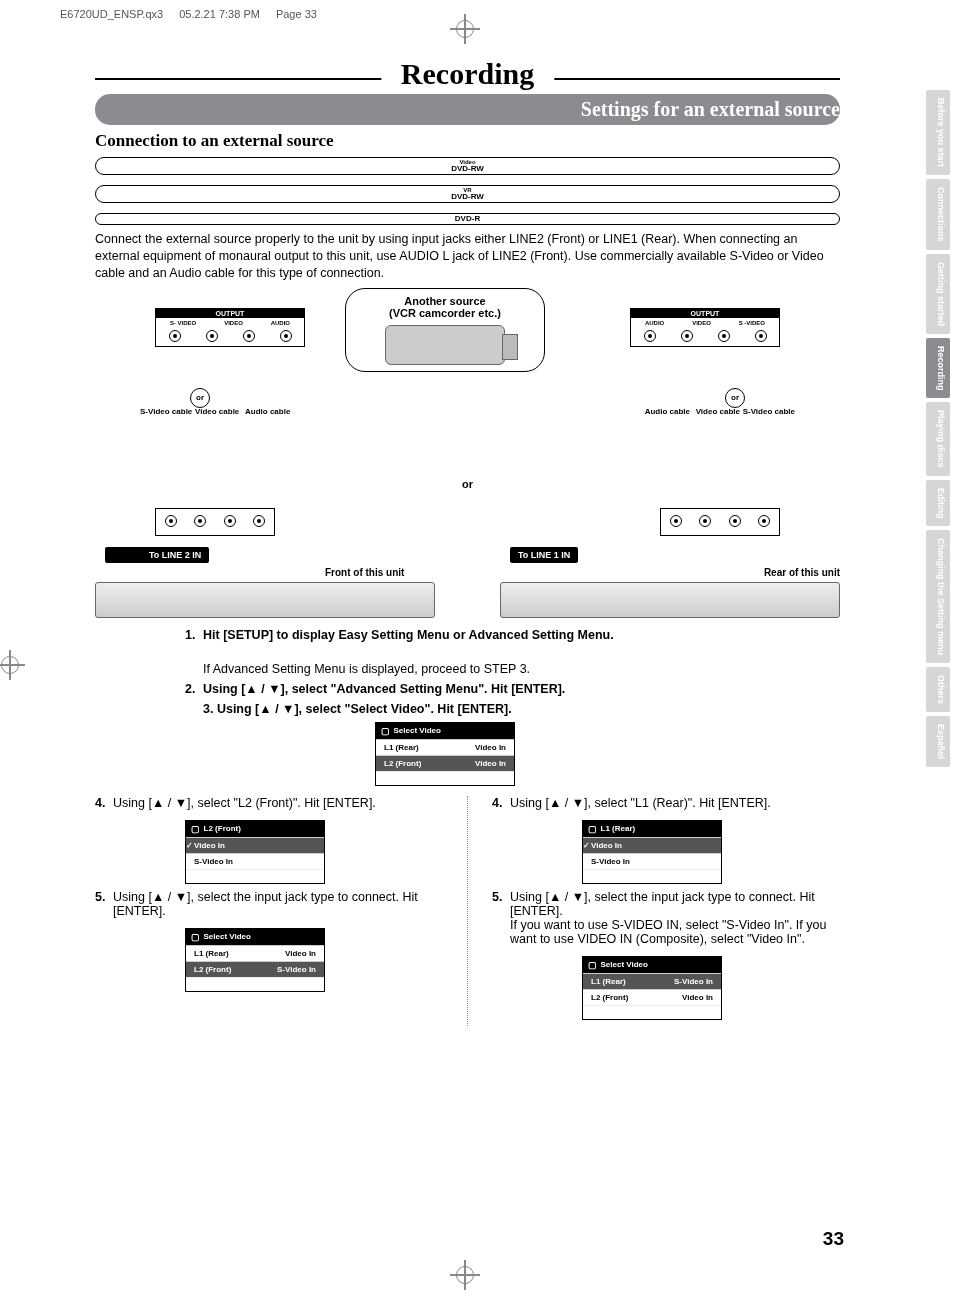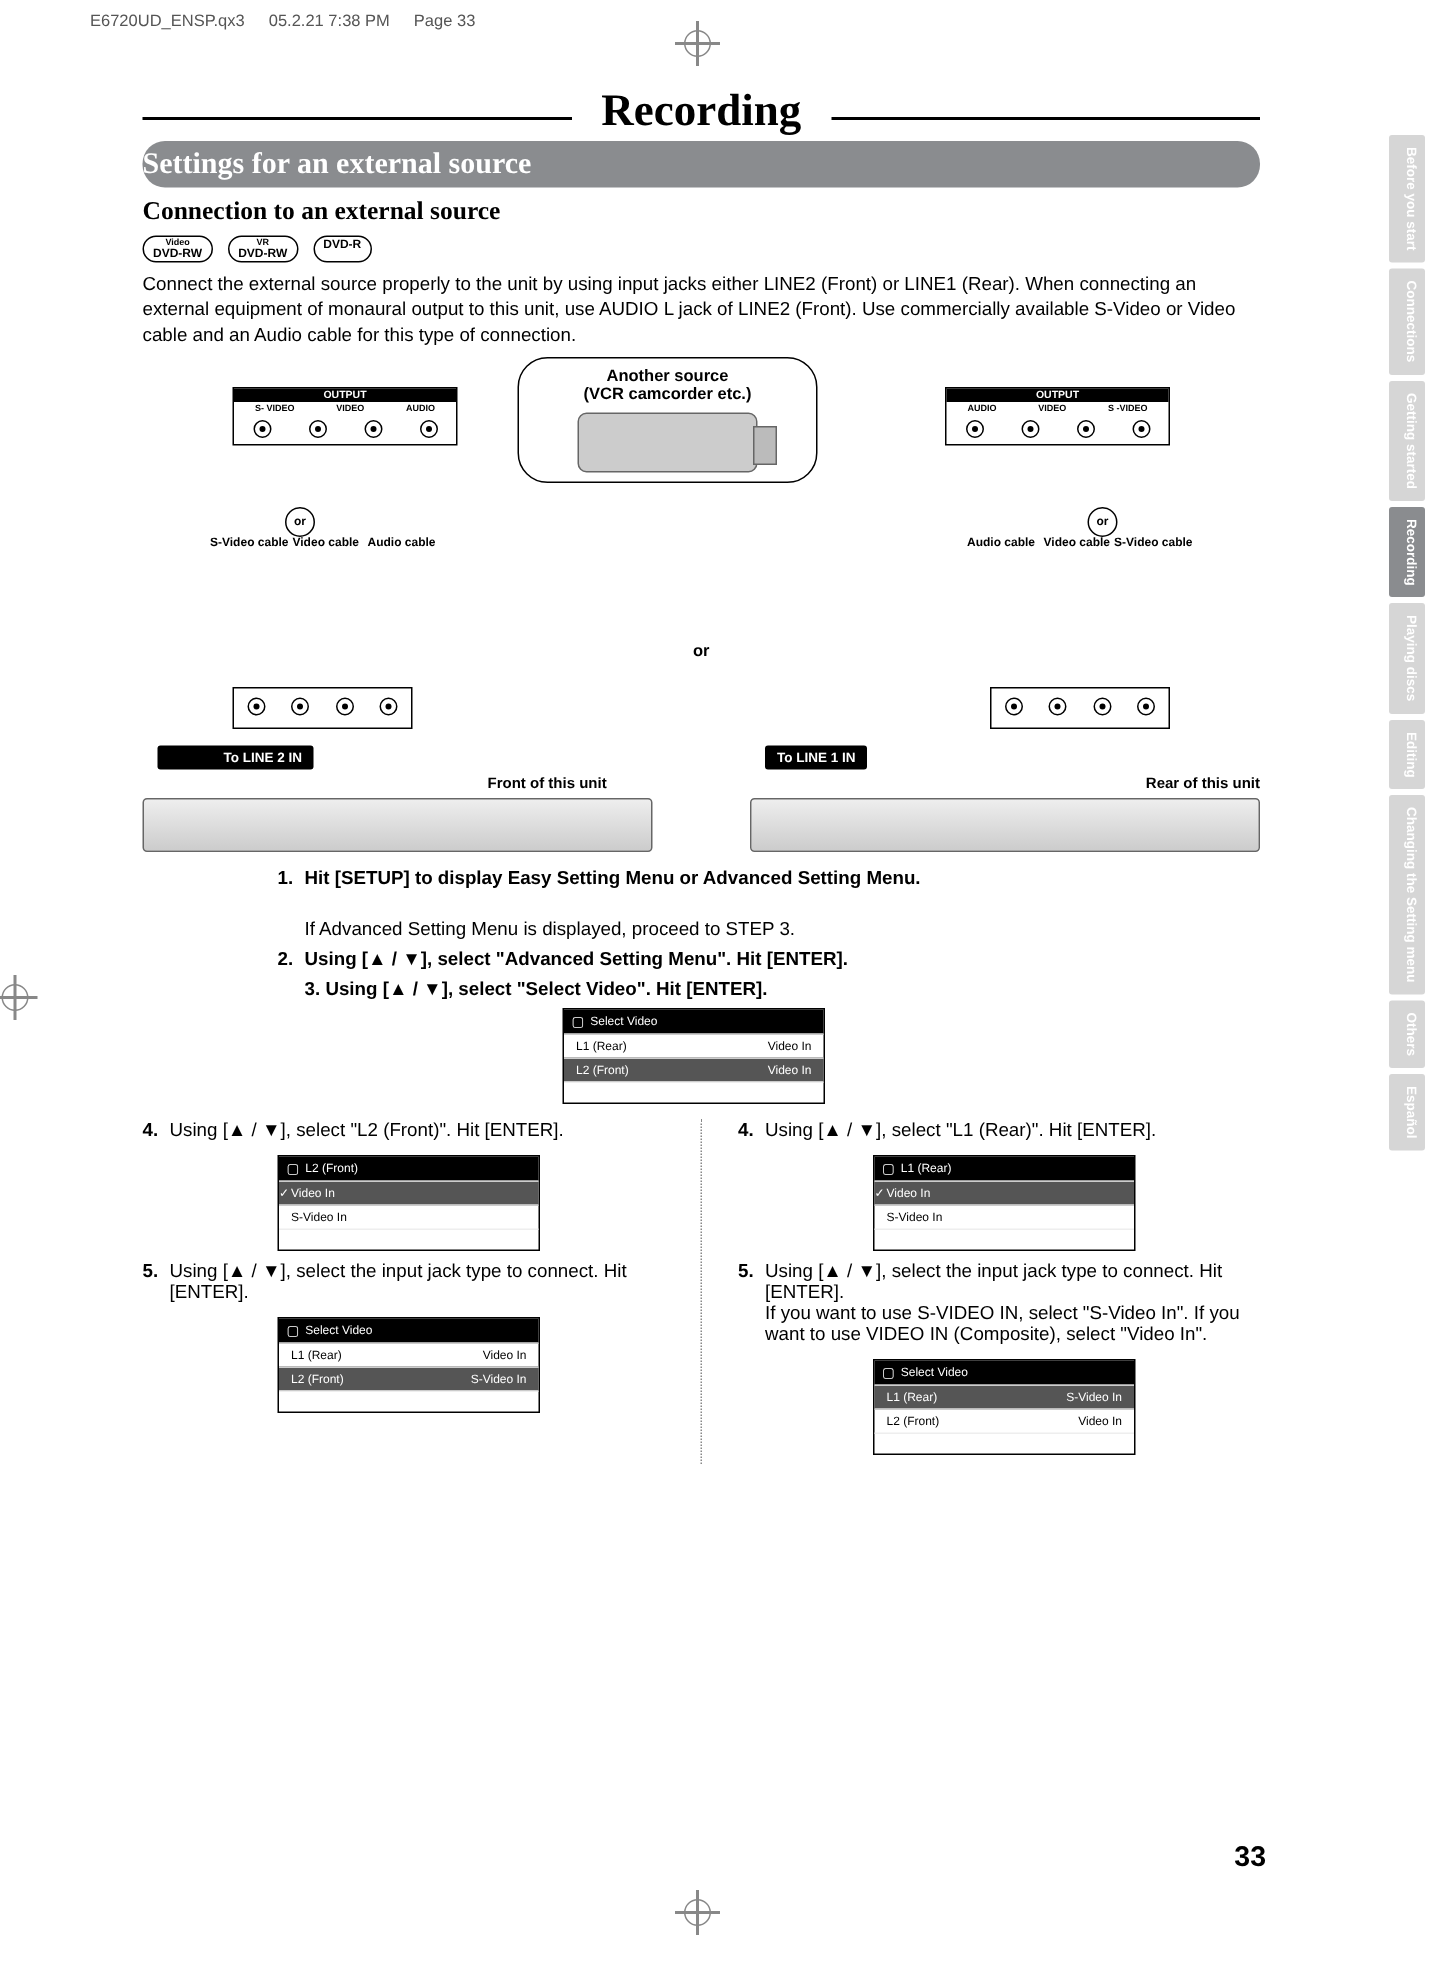--- a/index.html
+++ b/index.html
@@ -58,33 +58,33 @@
     top: -22px; left: 50%;
     transform: translateX(-50%);
     padding: 0 20px;
   }
   .section-bar {
     background: #8a8c8f;
     color: #fff;
     font-family: Georgia, serif;
     font-weight: bold;
     font-size: 20px;
-    text-align: left;
+    text-align: right;
     padding: 4px 0;
     margin-top: 14px;
     border-radius: 15px;
   }
   .subsection {
     font-family: Georgia, serif;
     font-weight: bold;
     font-size: 17px;
     margin-top: 6px;
   }
   .disc-badges {
-    display: flex; gap: 10px; margin: 6px 0;
+    display: flex; gap: 10px; margin: 6px 0; flex-direction: column;
   }
   .badge {
     border: 1px solid #000;
     border-radius: 10px;
     font-size: 8px;
     font-weight: bold;
     padding: 1px 6px;
     background: #fff;
     display: flex; flex-direction: column; align-items: center;
     line-height: 1;
@@ -174,24 +174,24 @@
   .steps ol { list-style: none; }
   .steps li { margin-bottom: 6px; position: relative; padding-left: 18px;}
   .steps li .num { position:absolute; left:0; font-weight:bold;}
   .steps li .bold { font-weight:bold;}
   .steps li .sub { font-weight:normal; display:block; margin-top:20px;}
   .step3 { margin-top: 4px; padding-left: 108px; font-size:12.5px; }
   .step3 .bold { font-weight:bold;}
 
   
   .osd {
-    width: 175px;
+    width: 140px;
     border: 1px solid #000;
     font-size: 8px;
-    font-weight: normal;
+    font-weight: bold;
     margin: 6px 0 6px 0;
   }
   .osd .hdr { background:#000; color:#fff; padding:3px 5px; display:flex; align-items:center; gap:4px;}
   .osd .hdr::before { content:"▢"; font-size:9px;}
   .osd .row { display:flex; justify-content:space-between; padding:3px 8px; border-top:1px solid #ccc;}
   .osd .row.hl { background:#555; color:#fff; }
   .osd .row.chk::before { content:"✓"; position:absolute; margin-left:-8px;}
   .osd .blank { height:14px; border-top:1px solid #eee;}
 
   .two-col {

